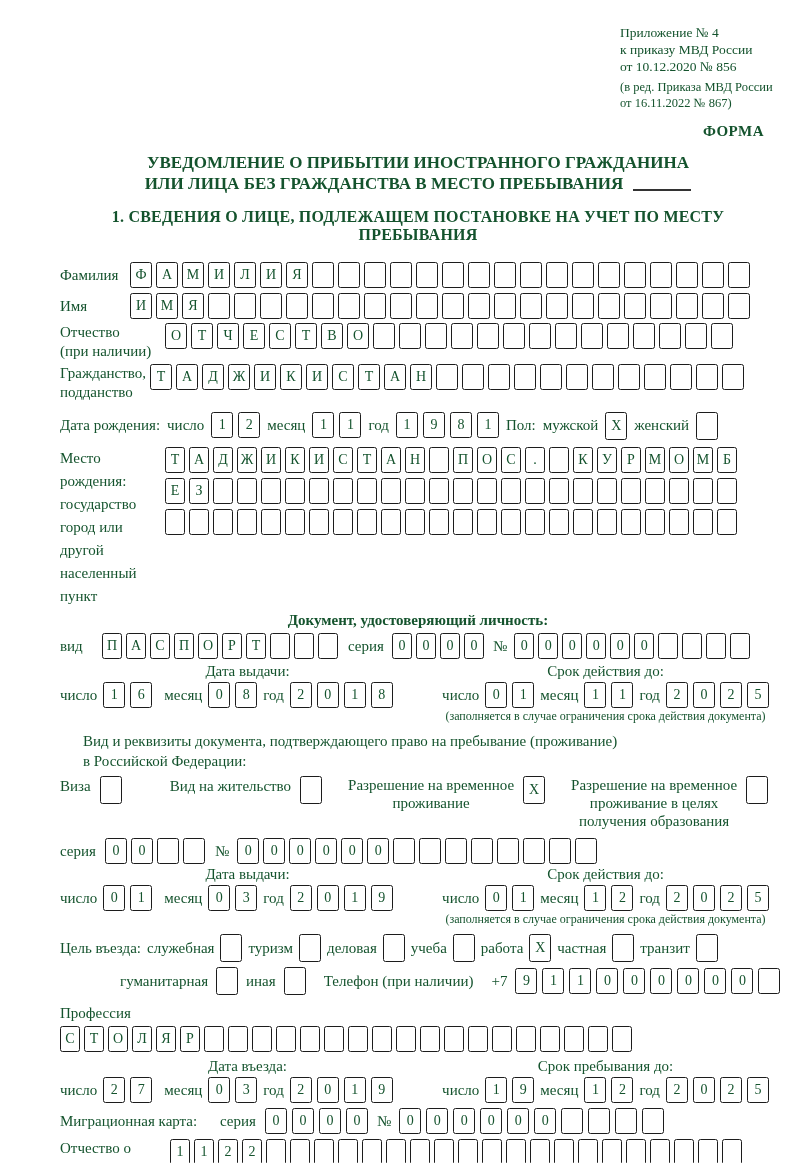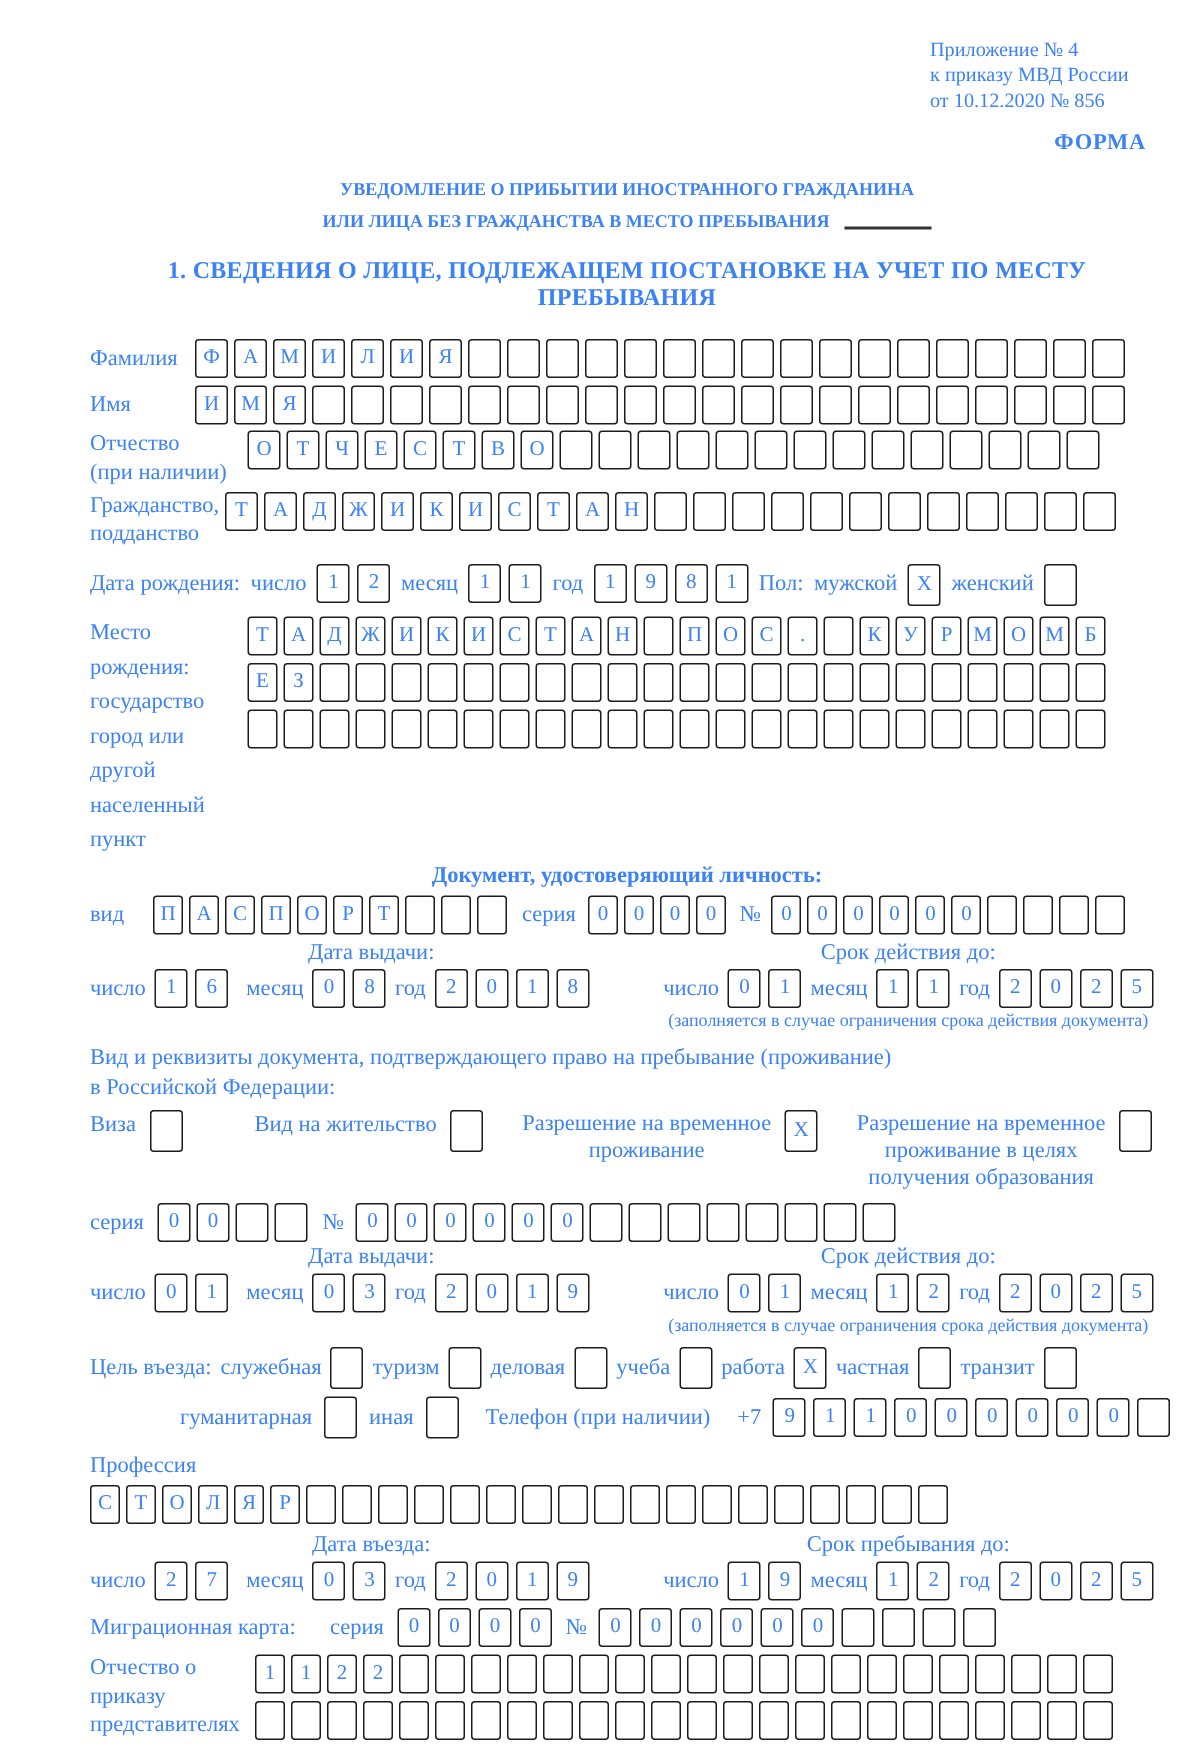--- a/index.html
+++ b/index.html
@@ -2,30 +2,30 @@
 <html><head>
 <meta charset="utf-8">
 <style>
   html,body{margin:0;padding:0;background:#fff;}
   .page{
     position:relative;
     width:800px;height:1163px;
     box-sizing:border-box;
     padding:24px 24px 0 60px;
     background:#fff;
-    color:#3b82f6;
+    color:#14532d;
     font-family:"Liberation Serif", serif;
     font-size:15px;
     overflow:hidden;
   }
   
   .annex{margin-left:560px;font-size:13.5px;line-height:17px;}
   .annex .edition{margin-top:4px;font-size:12.5px;line-height:16px;}
   .forma{margin-top:12px;margin-right:12px;text-align:right;font-weight:bold;font-size:15px;letter-spacing:.5px;}
-  .title{margin-top:12px;text-align:center;font-weight:bold;font-size:12px;line-height:21px;}
+  .title{margin-top:12px;text-align:center;font-weight:bold;font-size:17px;line-height:21px;}
   .blank-line{display:inline-block;width:58px;border-bottom:2.5px solid #333;position:relative;top:2px;margin-left:10px;}
   .section{margin-top:14px;text-align:center;font-weight:bold;font-size:16px;letter-spacing:.2px;}
   
   .row{display:flex;align-items:flex-start;}
   .lbl{flex:0 0 auto;line-height:19px;}
   .t{flex:0 0 auto;line-height:26px;}
   .cells{display:flex;gap:4px;flex:0 0 auto;}
   .cell{
     flex:0 0 auto;box-sizing:content-box;
     width:20px;height:24px;
@@ -51,20 +51,24 @@
 </style>
 </head>
 <body>
 
 <div class="page">
 
   <div class="annex">
     <div>Приложение № 4</div>
     <div>к приказу МВД России</div>
     <div>от 10.12.2020 № 856</div>
+    <div class="edition">
+      <div>(в ред. Приказа МВД России</div>
+      <div>от 16.11.2022 № 867)</div>
+    </div>
   </div>
 
   <div class="forma">ФОРМА</div>
 
   <div class="title">
     <div>УВЕДОМЛЕНИЕ О ПРИБЫТИИ ИНОСТРАННОГО ГРАЖДАНИНА</div>
     <div><span>ИЛИ ЛИЦА БЕЗ ГРАЖДАНСТВА В МЕСТО ПРЕБЫВАНИЯ</span><span class="blank-line"></span></div>
   </div>
 
   <div class="section">1. СВЕДЕНИЯ О ЛИЦЕ, ПОДЛЕЖАЩЕМ ПОСТАНОВКЕ НА УЧЕТ ПО МЕСТУ ПРЕБЫВАНИЯ</div>
@@ -390,21 +394,21 @@
             <span class="cell">2</span>
             <span class="cell">0</span>
             <span class="cell">2</span>
             <span class="cell">5</span>
           </span>
       </div>
       <div class="note">(заполняется в случае ограничения срока действия документа)</div>
     </div>
   </div>
 
-  <div style="margin-top:8px;line-height:20px;">
+  <div style="margin-top:8px;line-height:20px;margin-left:23px;">
     <div>Вид и реквизиты документа, подтверждающего право на пребывание (проживание)</div>
     <div>в Российской Федерации:</div>
   </div>
 
   <div class="row" style="margin-top:5px;gap:9px;">
     <span class="t" style="line-height:20px;">Виза</span>
     <span class="cells cb">
         <span class="cell"></span>
       </span>
     <span class="gap8"></span>

